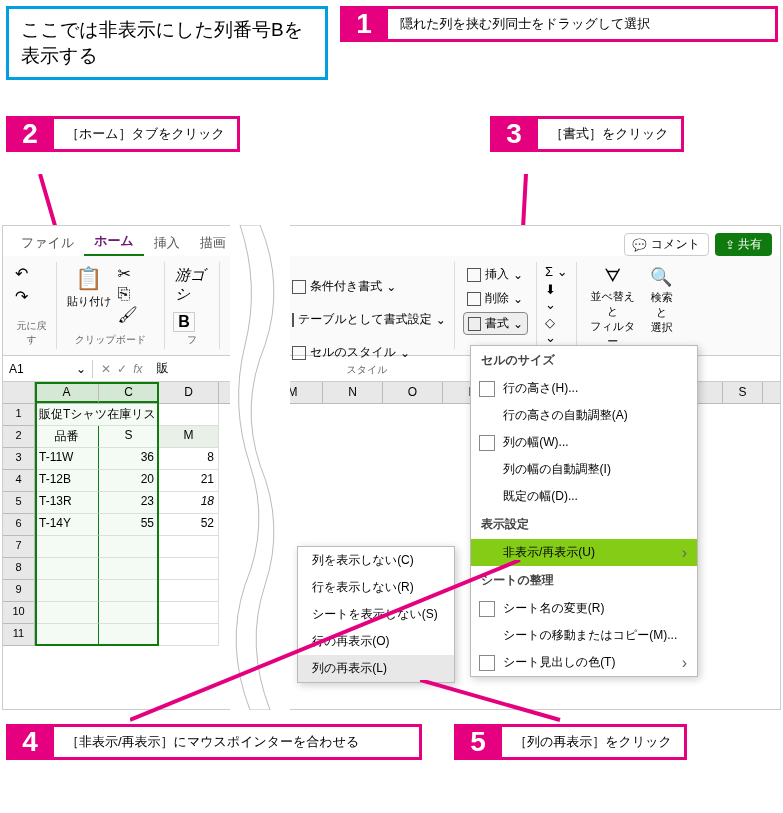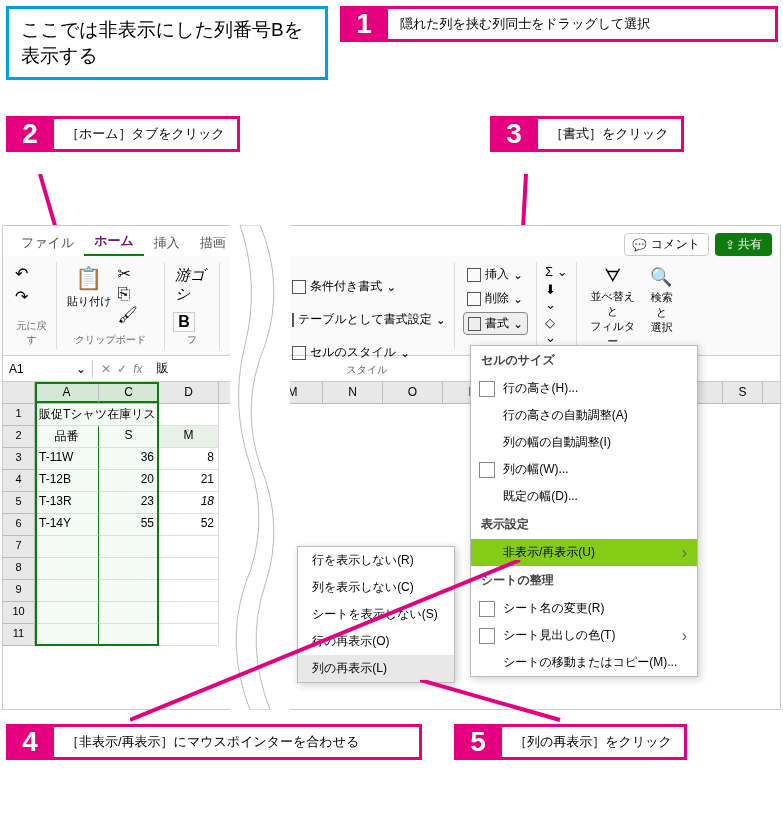--- a/index.html
+++ b/index.html
@@ -272,24 +272,24 @@
         <div class="col-h" style="width:220px;"></div>
         <div class="col-h" style="width:40px;">S</div>
       </div>
     </div>
   </div>
 
   <div class="sel-outline" style="top:156px; left:32px; width:124px; height:264px;"></div>
 
   <div class="submenu" style="top:320px; left:294px; width:158px;">
     <div class="submenu-item">
+        <span>列を表示しない(C)</span>
+      </div>
+    <div class="submenu-item">
         <span>行を表示しない(R)</span>
-      </div>
-    <div class="submenu-item">
-        <span>列を表示しない(C)</span>
       </div>
     <div class="submenu-item">
         <span>シートを表示しない(S)</span>
       </div>
     <div class="submenu-item">
         <span>行の再表示(O)</span>
       </div>
     <div class="submenu-item hov">
         <span>列の再表示(L)</span>
       </div>
@@ -297,42 +297,42 @@
 </div>
 
 <div class="format-menu">
   <div class="fm-header">セルのサイズ</div>
   <div class="fm-item ico">
       <span>行の高さ(H)...</span>
     </div>
   <div class="fm-item">
       <span>行の高さの自動調整(A)</span>
     </div>
+  <div class="fm-item ico">
+      <span>列の幅(W)...</span>
+    </div>
   <div class="fm-item">
       <span>列の幅の自動調整(I)</span>
-    </div>
-  <div class="fm-item ico">
-      <span>列の幅(W)...</span>
     </div>
   <div class="fm-item">
       <span>既定の幅(D)...</span>
     </div>
   <div class="fm-header">表示設定</div>
   <div class="fm-item hov fm-chev">
       <span>非表示/再表示(U)</span>
     </div>
   <div class="fm-header">シートの整理</div>
   <div class="fm-item ico">
       <span>シート名の変更(R)</span>
     </div>
+  <div class="fm-item">
+      <span>シートの移動またはコピー(M)...</span>
+    </div>
   <div class="fm-item ico fm-chev">
       <span>シート見出しの色(T)</span>
-    </div>
-  <div class="fm-item">
-      <span>シートの移動またはコピー(M)...</span>
     </div>
 </div>
 
 <div class="torn">
   <svg viewBox="0 0 60 485" preserveAspectRatio="none">
     <path d="M10,0 Q30,60 15,120 Q0,180 20,240 Q40,300 15,360 Q-5,420 20,485 L40,485 Q15,420 35,360 Q55,300 30,240 Q10,180 35,120 Q55,60 30,0 Z" fill="#fff" stroke="#bbb" stroke-width="1"></path>
   </svg>
 </div>
 
 <svg style="position:absolute; top:560px; left:130px; width:400px; height:170px;">

